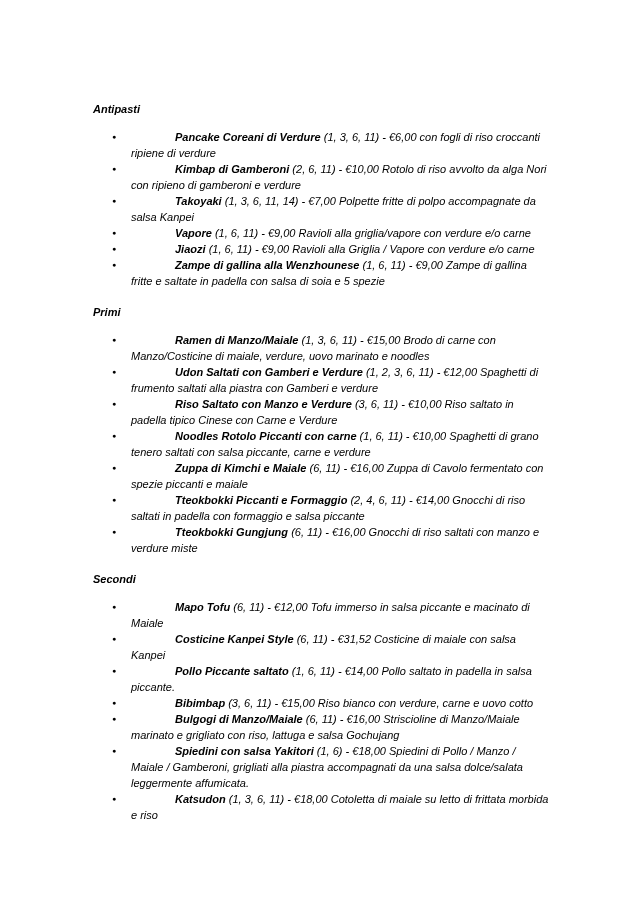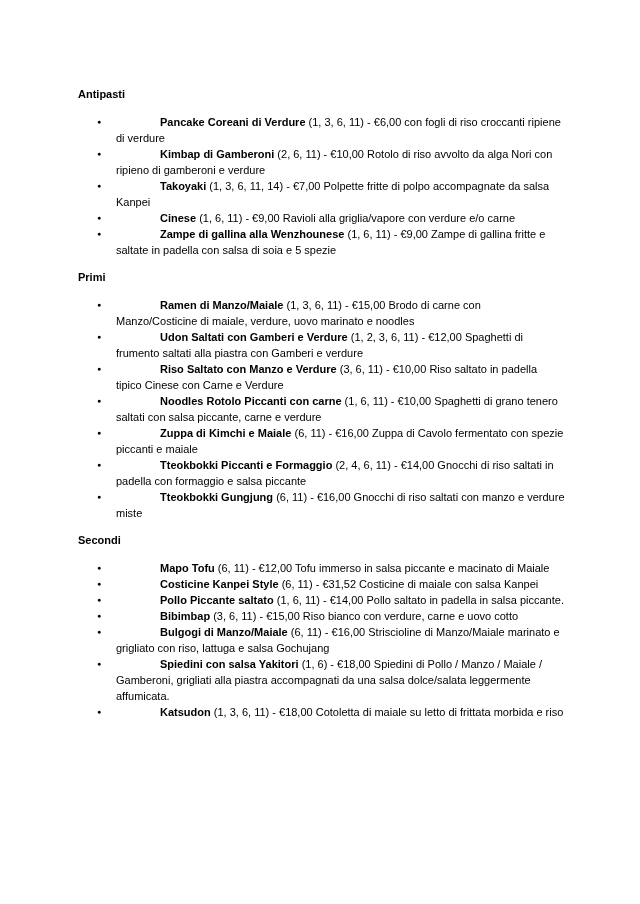--- a/index.html
+++ b/index.html
@@ -15,21 +15,21 @@
     color: #000000;
     -webkit-font-smoothing: antialiased;
   }
   .doc {
     box-sizing: border-box;
     width: 640px;
     height: 904px;
     padding: 86px 75px 0 78px;
     background: #ffffff;
   }
-  .menu-section { margin: 0; }
+  .menu-section { margin: 15px; font-style: italic; }
   .section-title {
     font-size: 11px;
     font-weight: bold;
     line-height: 17px;
     margin: 0 0 11px 0;
   }
   ul.menu-list {
     list-style: none;
     margin: 0 0 11px 0;
     padding: 0 0 0 38px;
@@ -56,21 +56,22 @@
 <body>
 
 <div class="doc">
 
   <div class="menu-section">
     <h2 class="section-title">Antipasti</h2>
     <ul class="menu-list">
       <li class="menu-item"><span class="bullet-icon">●</span><span class="item-name">Pancake Coreani di Verdure</span> <span class="item-details">(1, 3, 6, 11) - €6,00 con fogli di riso croccanti ripiene di verdure</span></li>
       <li class="menu-item"><span class="bullet-icon">●</span><span class="item-name">Kimbap di Gamberoni</span> <span class="item-details">(2, 6, 11) - €10,00 Rotolo di riso avvolto da alga Nori con ripieno di gamberoni e verdure</span></li>
       <li class="menu-item"><span class="bullet-icon">●</span><span class="item-name">Takoyaki</span> <span class="item-details">(1, 3, 6, 11, 14) - €7,00 Polpette fritte di polpo accompagnate da salsa Kanpei</span></li>
-      <li class="menu-item"><span class="bullet-icon">●</span><span class="item-name">Cinese</span> <span class="item-details">(1, 6, 11) - €9,00 Ravioli alla griglia/vapore con verdure e/o carne</span></li>
+      <li class="menu-item"><span class="bullet-icon">●</span><span class="item-name">Vapore</span> <span class="item-details">(1, 6, 11) - €9,00 Ravioli alla griglia/vapore con verdure e/o carne</span></li>
+      <li class="menu-item"><span class="bullet-icon">●</span><span class="item-name">Jiaozi</span> <span class="item-details">(1, 6, 11) - €9,00 Ravioli alla Griglia / Vapore con verdure e/o carne</span></li>
       <li class="menu-item"><span class="bullet-icon">●</span><span class="item-name">Zampe di gallina alla Wenzhounese</span> <span class="item-details">(1, 6, 11) - €9,00 Zampe di gallina fritte e saltate in padella con salsa di soia e 5 spezie</span></li>
     </ul>
   </div>
 
   <div class="menu-section">
     <h2 class="section-title">Primi</h2>
     <ul class="menu-list">
       <li class="menu-item"><span class="bullet-icon">●</span><span class="item-name">Ramen di Manzo/Maiale</span> <span class="item-details">(1, 3, 6, 11) - €15,00 Brodo di carne con Manzo/Costicine di maiale, verdure, uovo marinato e noodles</span></li>
       <li class="menu-item"><span class="bullet-icon">●</span><span class="item-name">Udon Saltati con Gamberi e Verdure</span> <span class="item-details">(1, 2, 3, 6, 11) - €12,00 Spaghetti di frumento saltati alla piastra con Gamberi e verdure</span></li>
       <li class="menu-item"><span class="bullet-icon">●</span><span class="item-name">Riso Saltato con Manzo e Verdure</span> <span class="item-details">(3, 6, 11) - €10,00 Riso saltato in padella tipico Cinese con Carne e Verdure</span></li>

